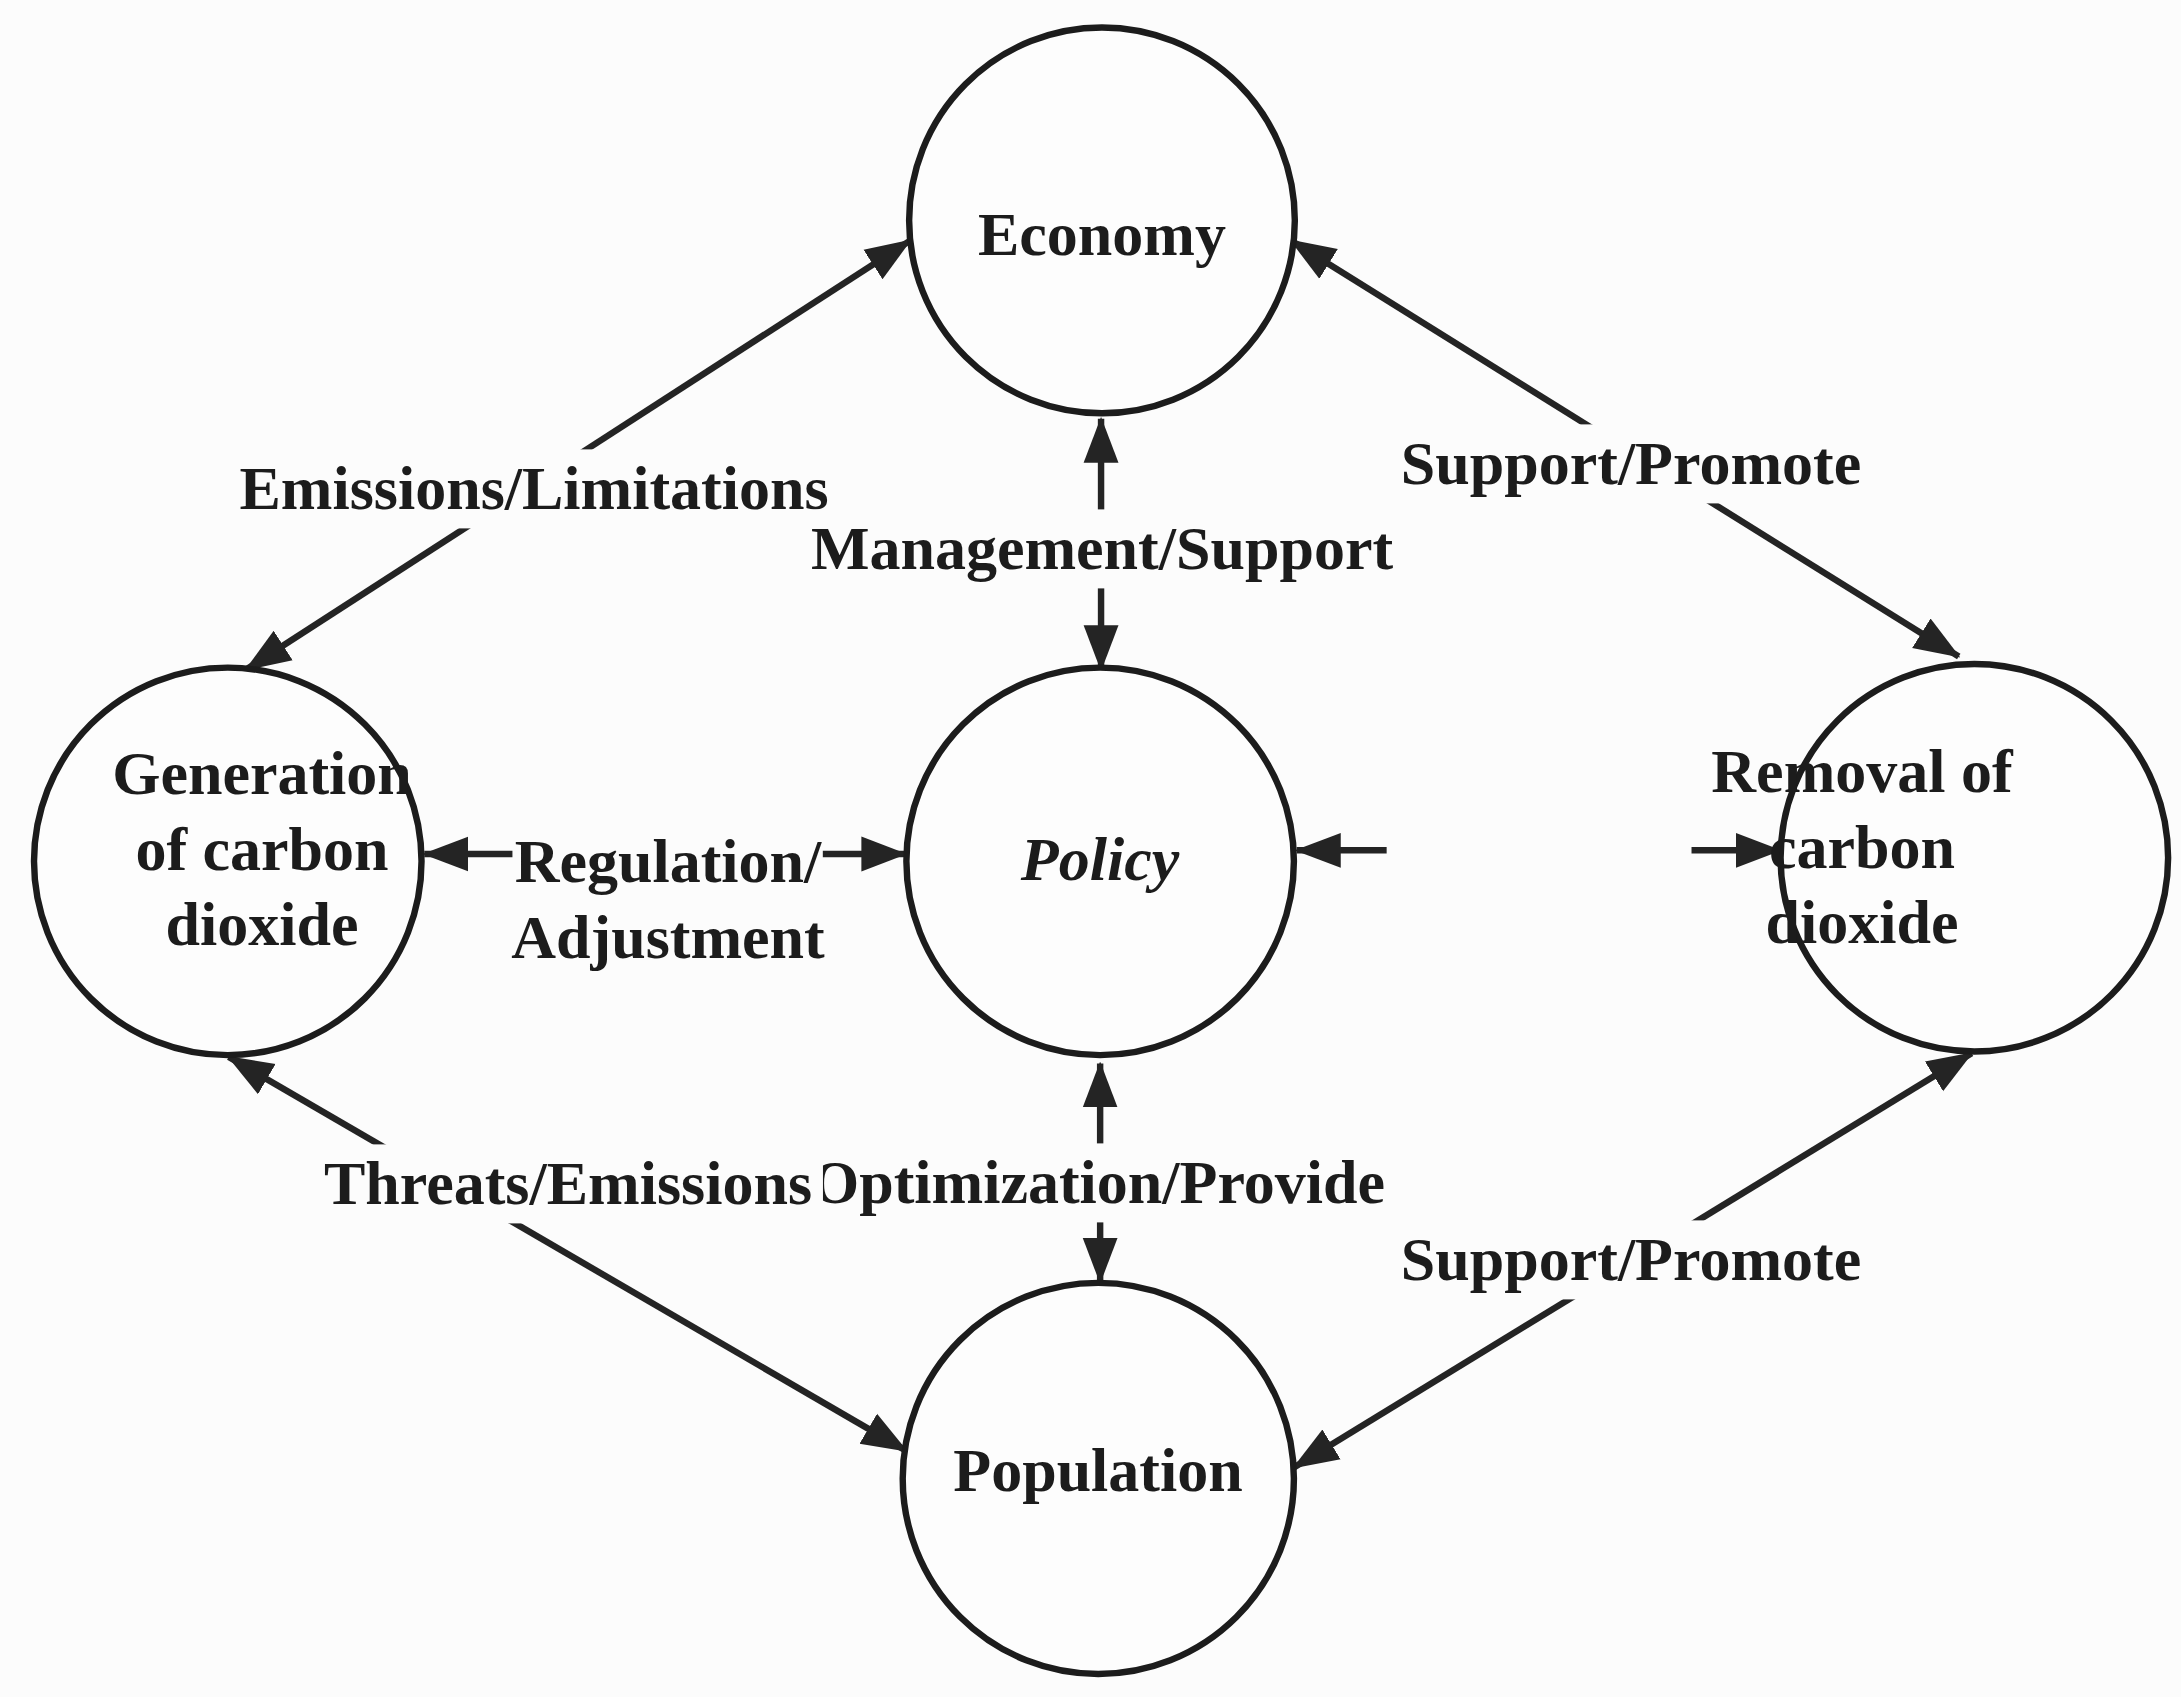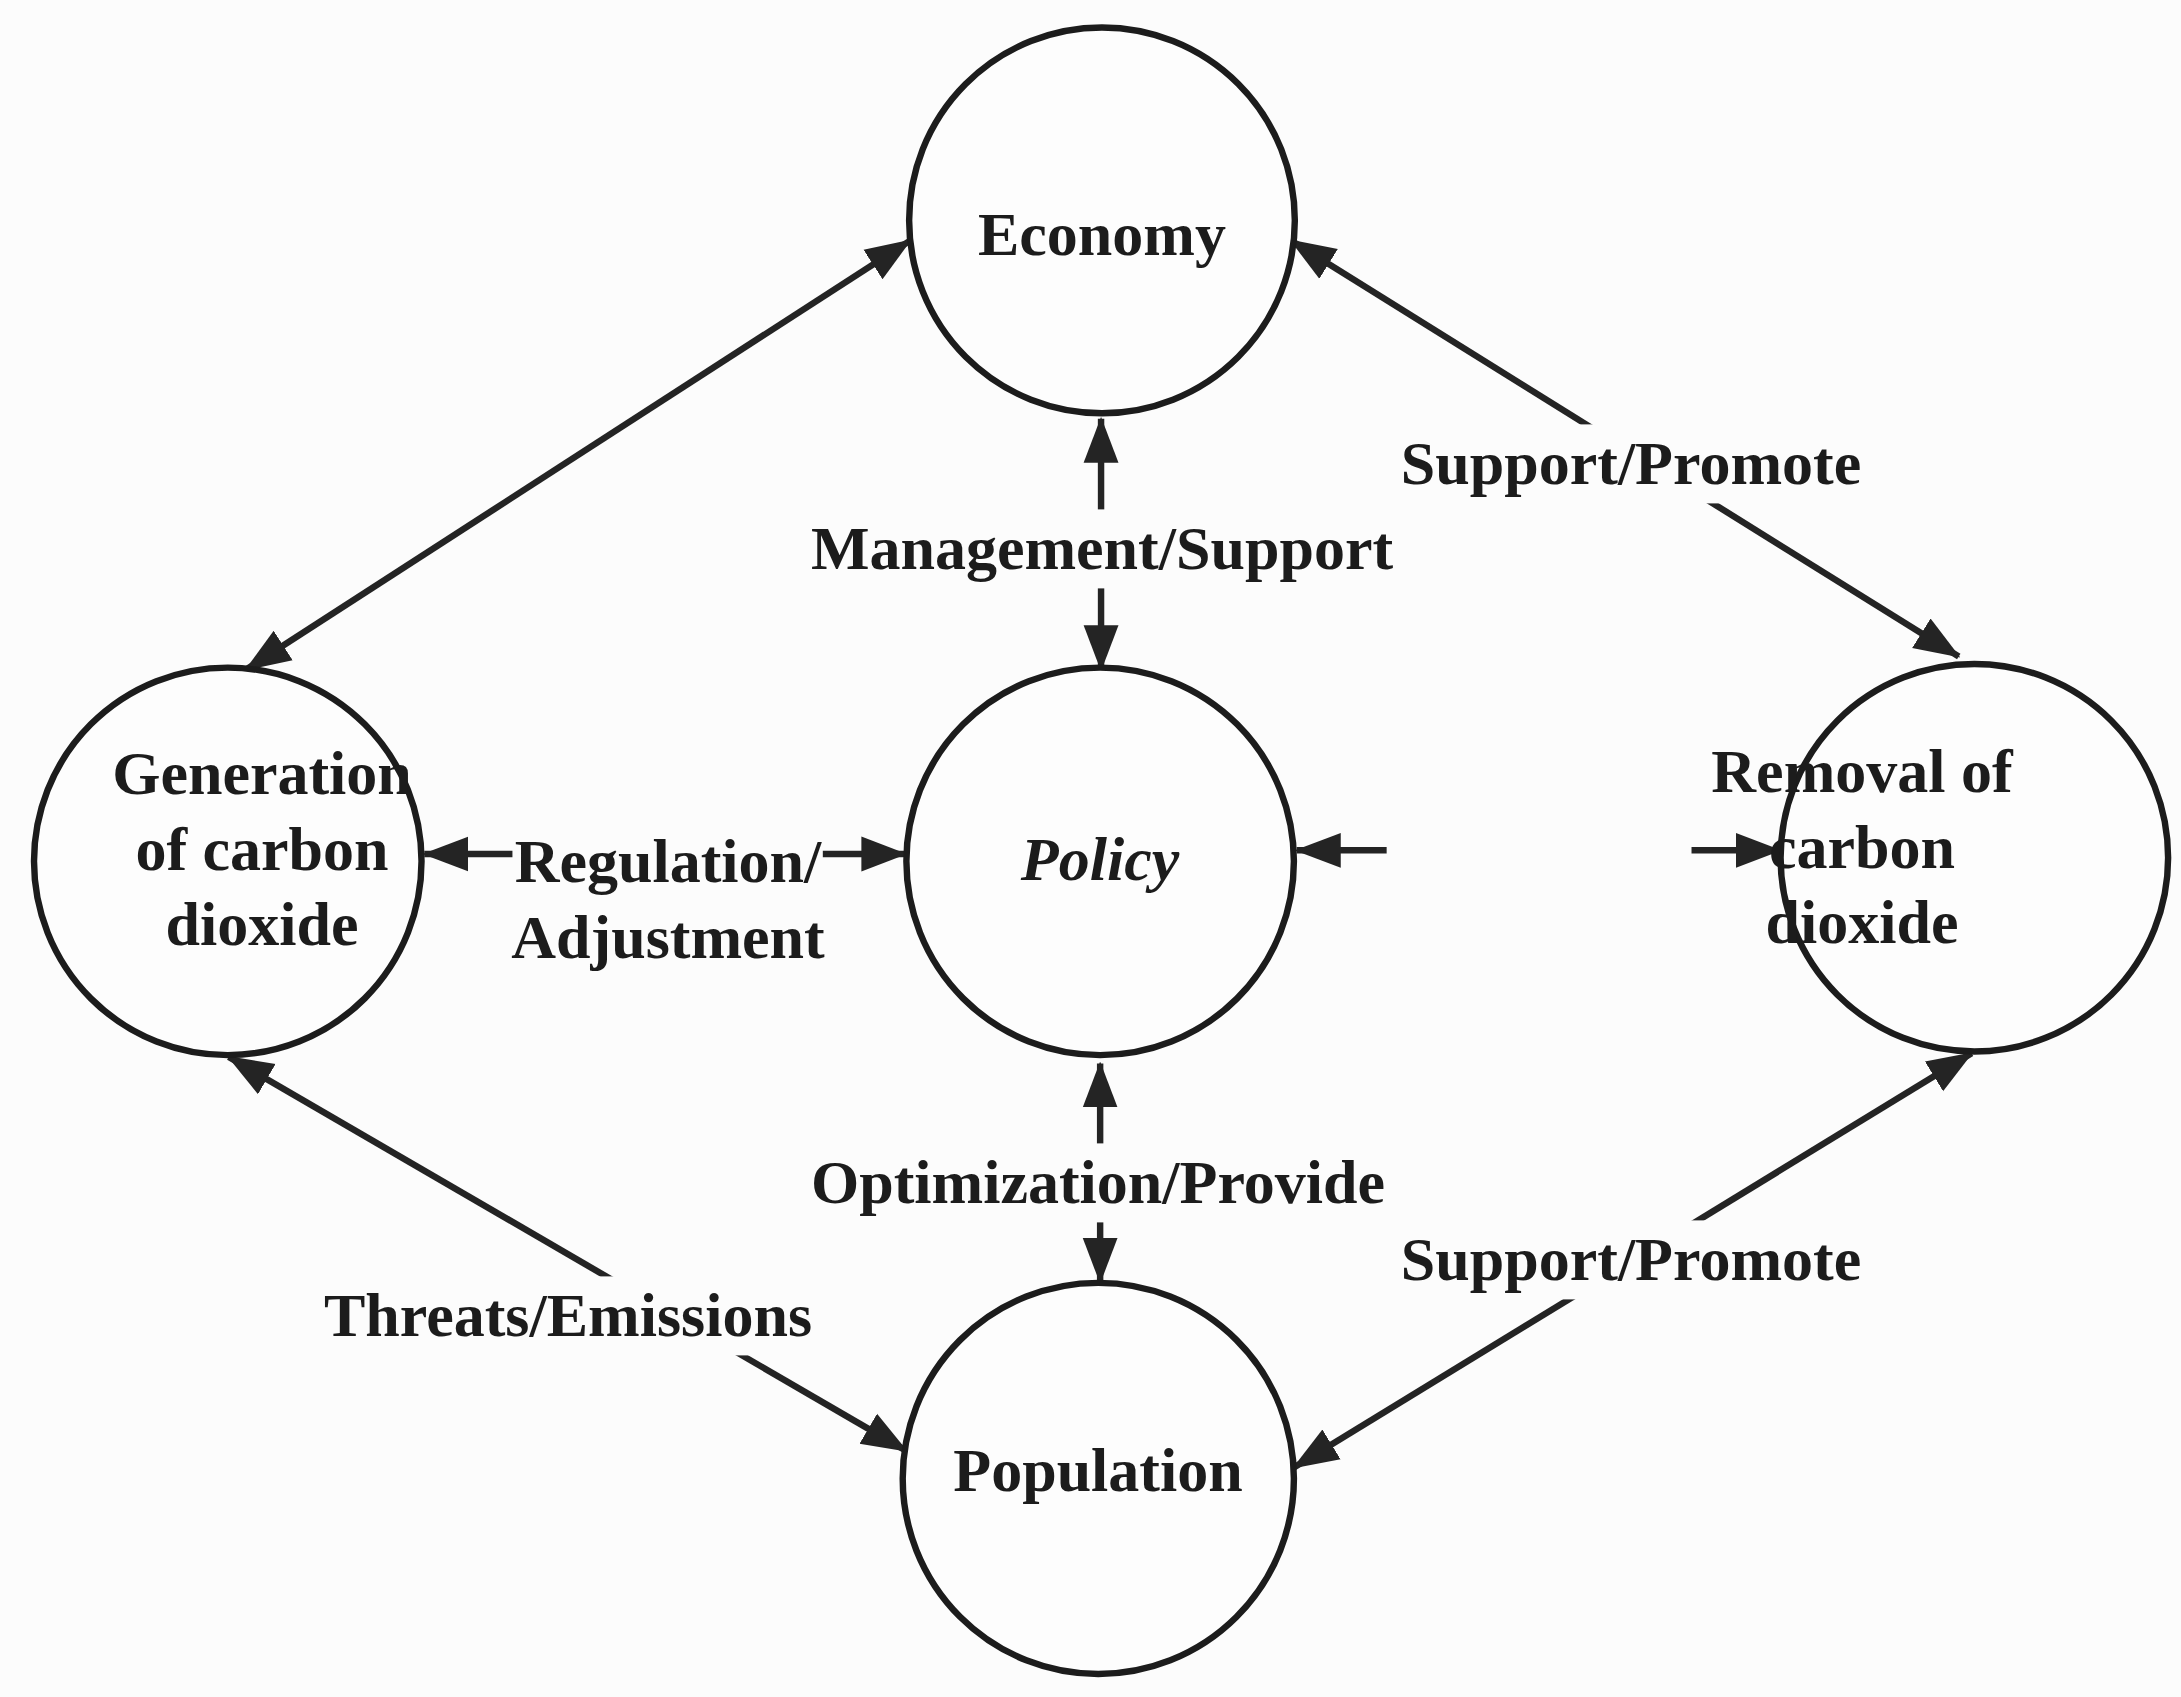--- a/index.html
+++ b/index.html
@@ -78,22 +78,23 @@
   <div class="lbl node-lbl" style="left:1102px; top:235px;">Economy</div>
   <div class="lbl node-lbl" style="left:1100px; top:860px;font-style:italic;">Policy</div>
   <div class="lbl node-lbl" style="left:228px; top:849px;margin-left:34px;">Generation
 of carbon
 dioxide</div>
   <div class="lbl node-lbl" style="left:1862px; top:847px;font-family:Liberation Serif, serif;">Removal of
 carbon
 dioxide</div>
   <div class="lbl node-lbl" style="left:1098px; top:1471px;">Population</div>
 
+  <div class="lbl edge-lbl" style="left:534px; top:489px;">Emissions/Limitations</div>
   <div class="lbl edge-lbl" style="left:1631px; top:464px;">Support/Promote</div>
   <div class="lbl edge-lbl" style="left:668px; top:900px; background:transparent; padding:0;">Regulation/
 Adjustment</div>
   <div class="lbl edge-lbl" style="left:1102px; top:549px;">Management/Support</div>
   <div class="lbl edge-lbl" style="left:1098px; top:1183px;">Optimization/Provide</div>
-  <div class="lbl edge-lbl" style="left:568px; top:1316px;text-align:center;">Threats/Emissions</div>
+  <div class="lbl edge-lbl" style="left:568px; top:1184px;text-align:center;">Threats/Emissions</div>
   <div class="lbl edge-lbl" style="left:1631px; top:1260px;">Support/Promote</div>
 
 </div>
 
 
 </body></html>

